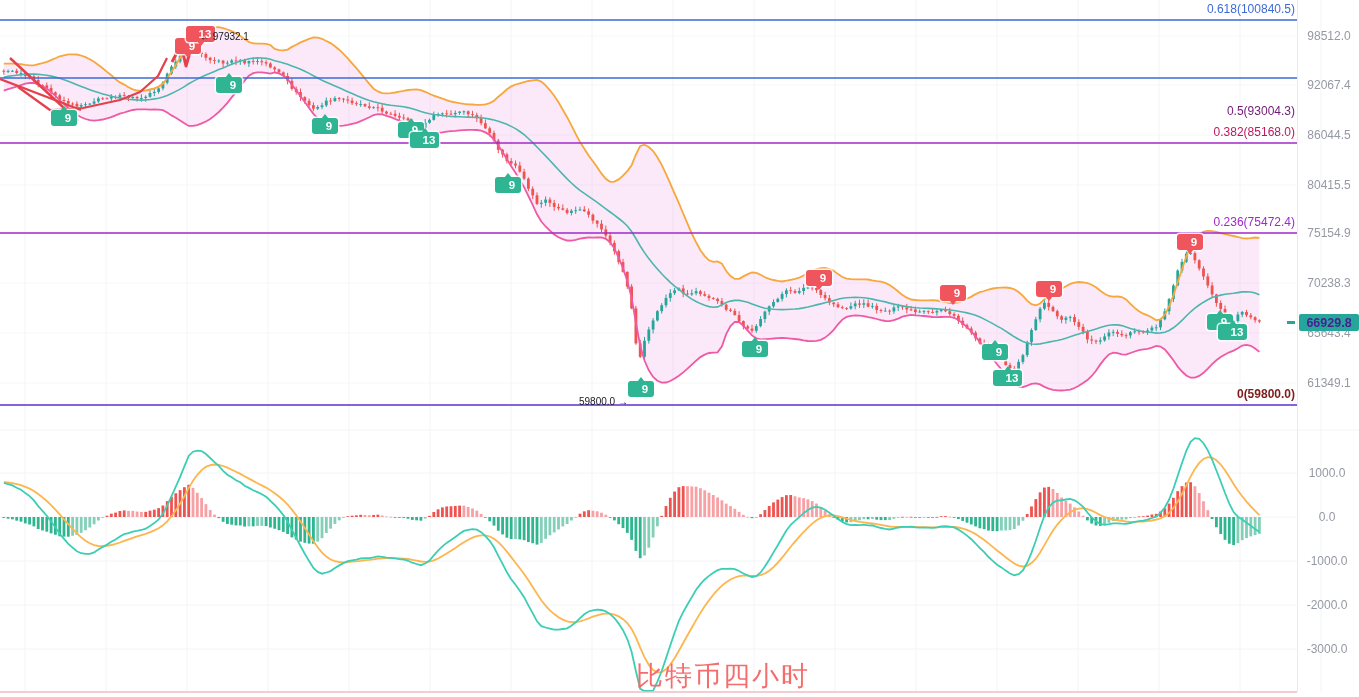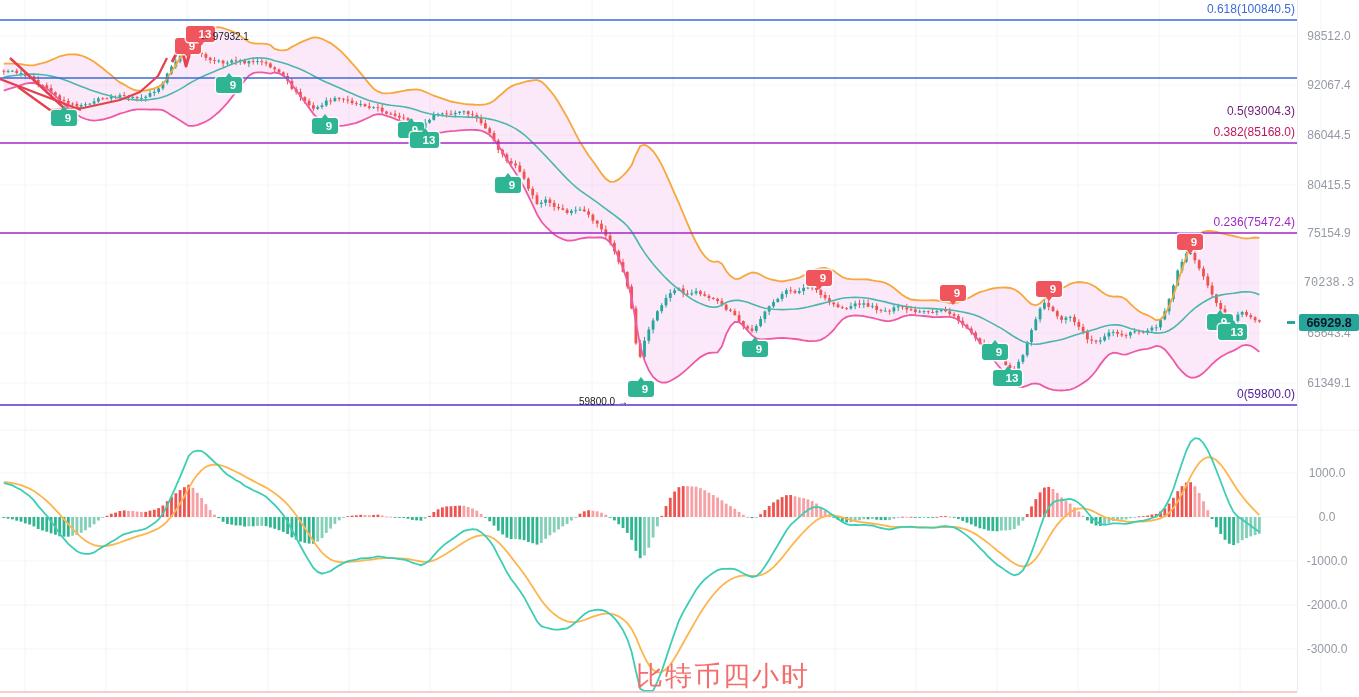--- a/index.html
+++ b/index.html
@@ -15,21 +15,21 @@
   .marker.green{background:#2fb593;}
   .marker.red{background:#f0545c;}
   .marker.green::before{content:"";position:absolute;top:-4px;left:50%;margin-left:-4px;
           border-left:4px solid transparent;border-right:4px solid transparent;
           border-bottom:5px solid #2fb593;}
   .marker.red::after{content:"";position:absolute;bottom:-4px;left:50%;margin-left:-4px;
           border-left:4px solid transparent;border-right:4px solid transparent;
           border-top:5px solid #f0545c;}
   .annotation{position:absolute;color:#16181d;font-size:10px;white-space:nowrap;z-index:7;}
   #last-price-badge{position:absolute;left:1299px;top:314px;width:60px;height:17px;
-          background:#26a69a;color:#0f172a;font-size:12.5px;font-weight:bold;
+          background:#26a69a;color:#4c1d95;font-size:12.5px;font-weight:bold;
           display:flex;align-items:center;justify-content:center;border-radius:2px;z-index:8;}
   #last-price-dash{position:absolute;left:1287px;top:321px;width:8px;height:3px;
           background:#26a69a;z-index:8;}
   #watermark{position:absolute;left:636px;top:658px;font-size:27px;letter-spacing:2px;
           color:#f56c6c;z-index:7;}
 </style>
 </head>
 <body>
 
 <div id="app">
@@ -979,33 +979,33 @@
       </g>
       <line x1="0" y1="692" x2="1297" y2="692" stroke="#f2bcc0" stroke-width="1.5"></line>
     </svg>
 
   <div id="labels-layer">
       <div class="axis-label" style="left: 1302px; top: 29px;">98512.0</div>
       <div class="axis-label" style="left: 1302px; top: 78px;">92067.4</div>
       <div class="axis-label" style="left: 1302px; top: 128px;">86044.5</div>
       <div class="axis-label" style="left: 1302px; top: 178px;">80415.5</div>
       <div class="axis-label" style="left: 1302px; top: 226px;">75154.9</div>
-      <div class="axis-label" style="left: 1302px; top: 276px; font-family: Liberation Mono, monospace;">70238.3</div>
+      <div class="axis-label" style="left: 1302px; top: 276px;">70238.3</div>
       <div class="axis-label" style="left: 1302px; top: 326px;">65643.4</div>
       <div class="axis-label" style="left: 1302px; top: 376px;">61349.1</div>
       <div class="axis-label" style="left: 1300px; top: 466px;">1000.0</div>
       <div class="axis-label" style="left: 1300px; top: 510px;">0.0</div>
       <div class="axis-label" style="left: 1300px; top: 554px;">-1000.0</div>
       <div class="axis-label" style="left: 1300px; top: 598px;">-2000.0</div>
       <div class="axis-label" style="left: 1300px; top: 642px;">-3000.0</div>
       <div class="fib-label" style="left: 1035px; top: 2px; color: rgb(61, 106, 214);">0.618(100840.5)</div>
       <div class="fib-label" style="left: 1035px; top: 60px; color: #701a75; margin-top: 44px;">0.5(93004.3)</div>
       <div class="fib-label" style="left: 1035px; top: 125px; color: #be185d;">0.382(85168.0)</div>
       <div class="fib-label" style="left: 1035px; top: 215px; color: rgb(162, 40, 200);">0.236(75472.4)</div>
-      <div class="fib-label" style="left: 1035px; top: 387px; color: #4c1d95;">0(59800.0)</div>
+      <div class="fib-label" style="left: 1035px; top: 387px; color: #7f1d1d; font-weight: bold;">0(59800.0)</div>
     </div>
   <div id="markers-layer">
       <div class="marker green" style="left: 50.5px; top: 110px; width: 17px; height: 16px;">9</div>
       <div class="marker red" style="left: 174.5px; top: 38px; width: 17px; height: 16px;">9</div>
       <div class="marker red" style="left: 186px; top: 26px; width: 20px; height: 16px;">13</div>
       <div class="marker green" style="left: 215.5px; top: 77px; width: 17px; height: 16px;">9</div>
       <div class="marker green" style="left: 311.5px; top: 118px; width: 17px; height: 16px;">9</div>
       <div class="marker green" style="left: 397.5px; top: 122px; width: 17px; height: 16px;">9</div>
       <div class="marker green" style="left: 410px; top: 132px; width: 20px; height: 16px;">13</div>
       <div class="marker green" style="left: 494.5px; top: 177px; width: 17px; height: 16px;">9</div>

